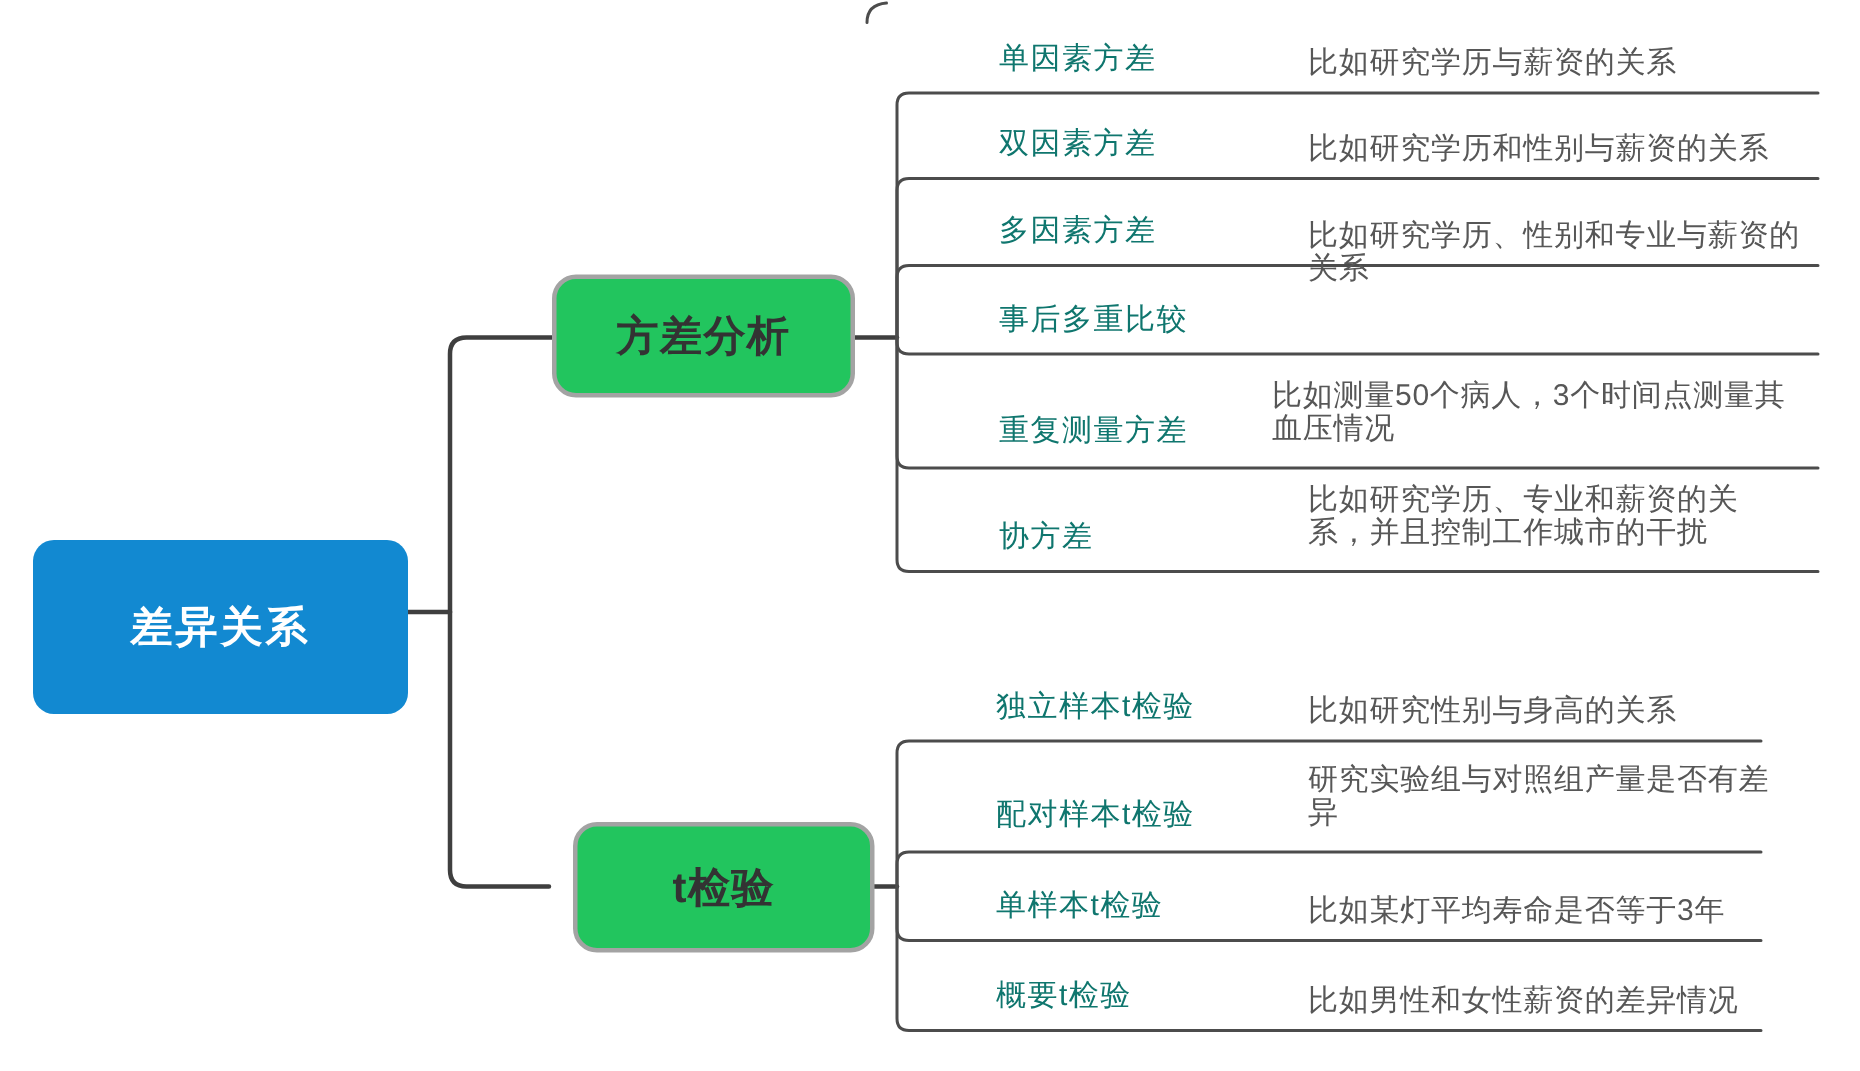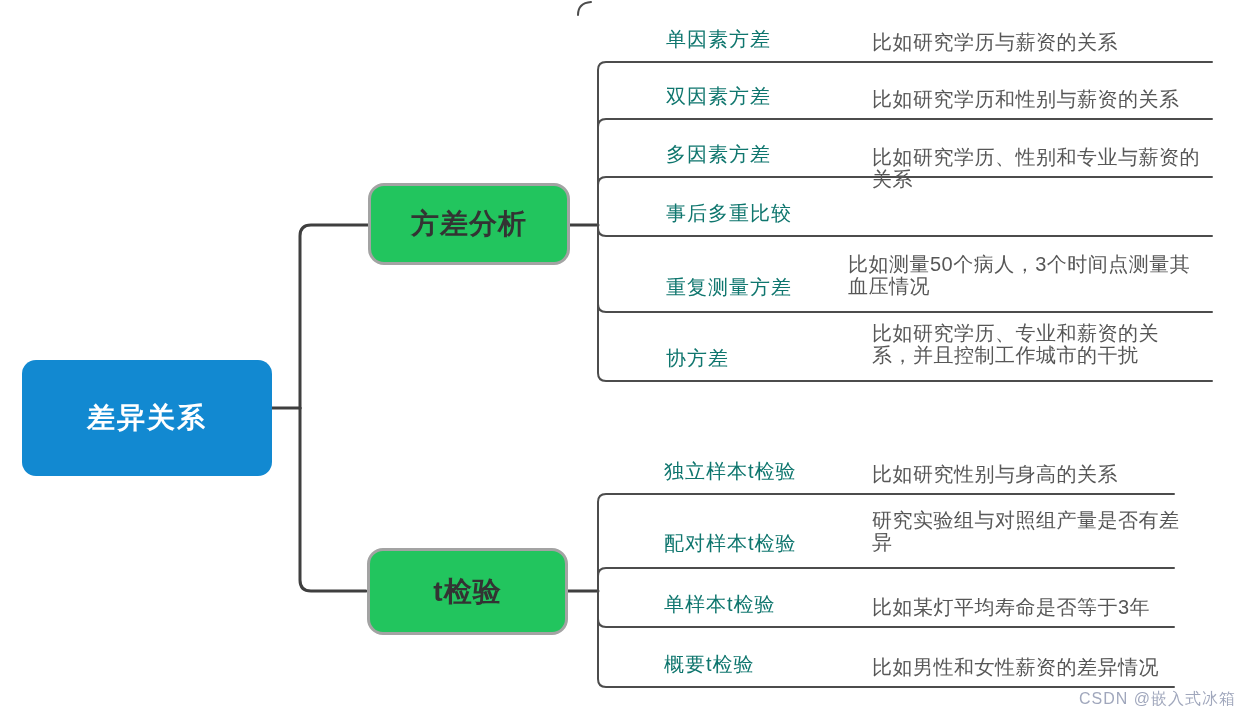--- a/index.html
+++ b/index.html
@@ -15,21 +15,21 @@
   .root-node{
     left:22px;top:360px;width:250px;height:116px;
     background:#1289d1;border-radius:14px;
     color:#ffffff;font-size:28px;font-weight:bold;letter-spacing:2px;
   }
   .branch-node{
     background:#22c55e;border:3px solid #a3a3a3;border-radius:16px;
     color:#333333;font-size:28px;font-weight:bold;letter-spacing:1px;
   }
   #branch-anova{left:368px;top:183px;width:202px;height:82px;}
-  #branch-ttest{left:367px;top:548px;width:201px;height:87px;}
+  #branch-ttest{left:382px;top:548px;width:201px;height:87px;}
   .child-label{
     position:absolute;z-index:2;font-size:20px;color:#0f766e;
     white-space:nowrap;line-height:26px;letter-spacing:1px;margin-left:44px;
   }
   .child-desc{
     position:absolute;z-index:2;font-size:20px;color:#575757;
     line-height:22px;white-space:pre-line;width:345px;letter-spacing:0.5px;
   }
   .watermark{
     position:absolute;z-index:3;right:4px;top:689px;width:300px;text-align:right;
@@ -100,15 +100,14 @@
   <div class="child-label" style="left:620px;top:530px">配对样本t检验</div>
   <div class="child-desc" style="left:872px;top:509px">研究实验组与对照组产量是否有差
 异</div>
 
   <div class="child-label" style="left:620px;top:591px">单样本t检验</div>
   <div class="child-desc" style="left:872px;top:596px">比如某灯平均寿命是否等于3年</div>
 
   <div class="child-label" style="left:620px;top:651px">概要t检验</div>
   <div class="child-desc" style="left:872px;top:656px">比如男性和女性薪资的差异情况</div>
 
-  <div class="watermark">CSDN @嵌入式冰箱</div>
 
 </div>
 
 </body></html>

